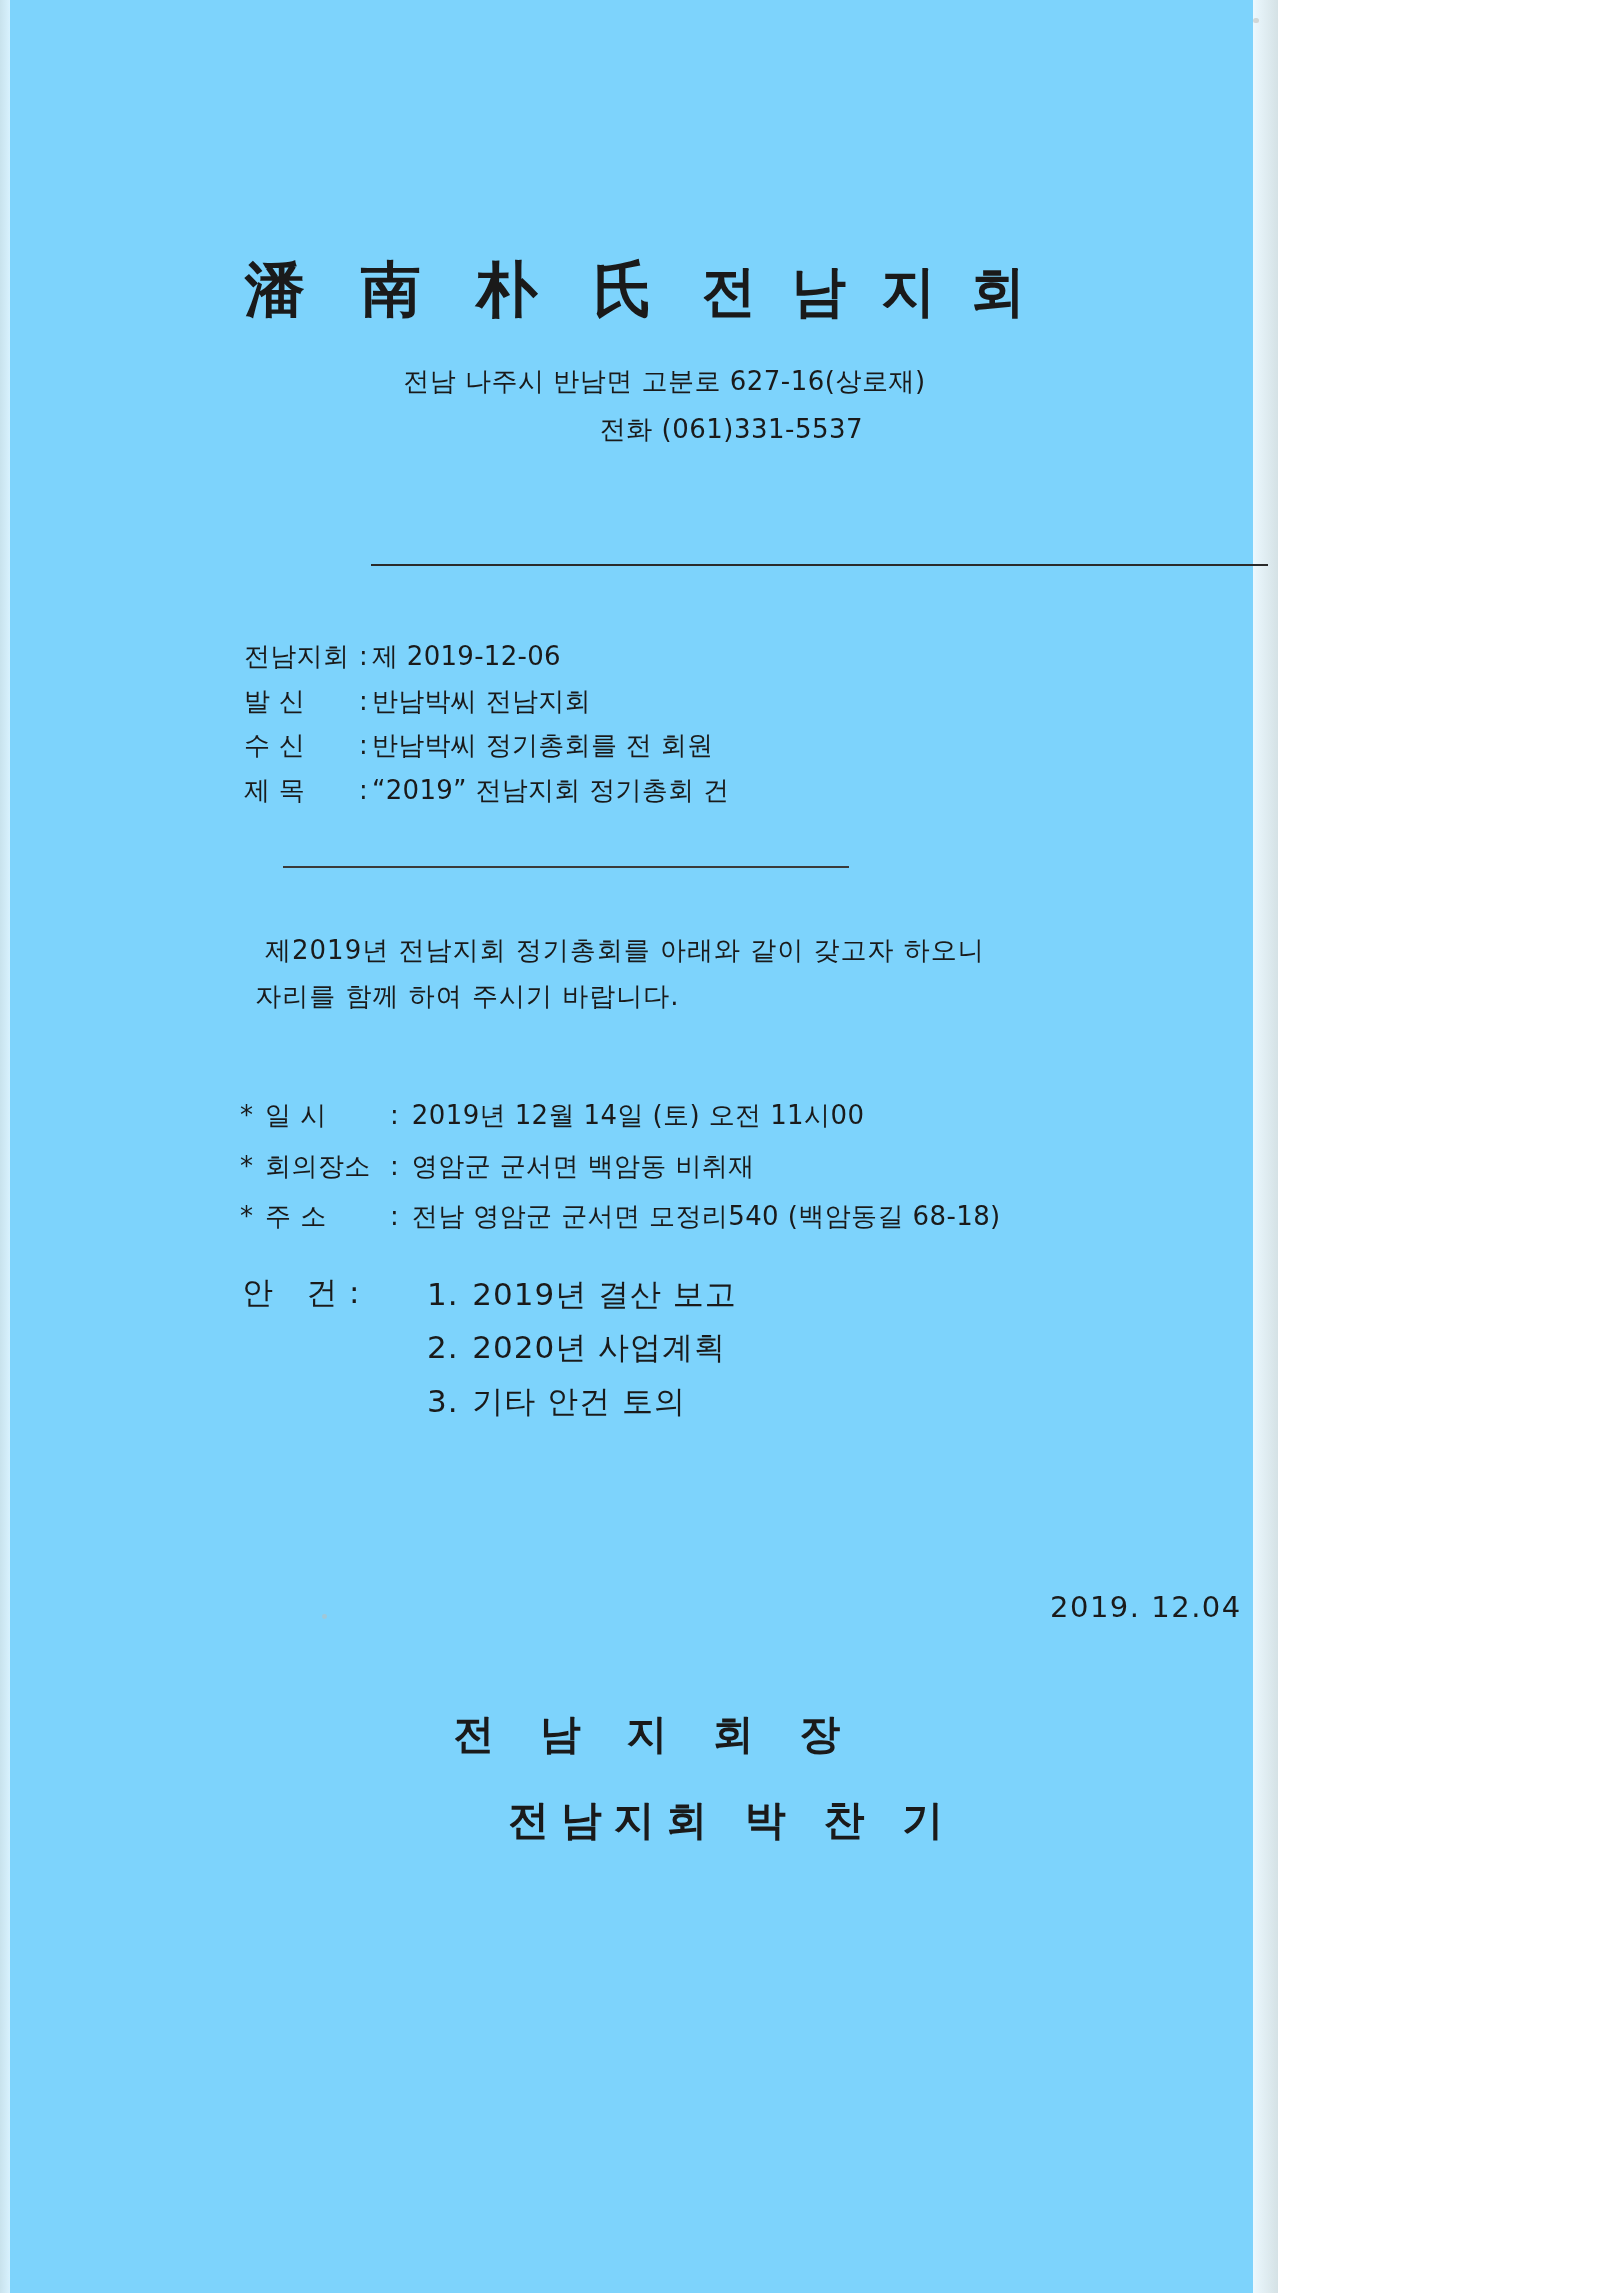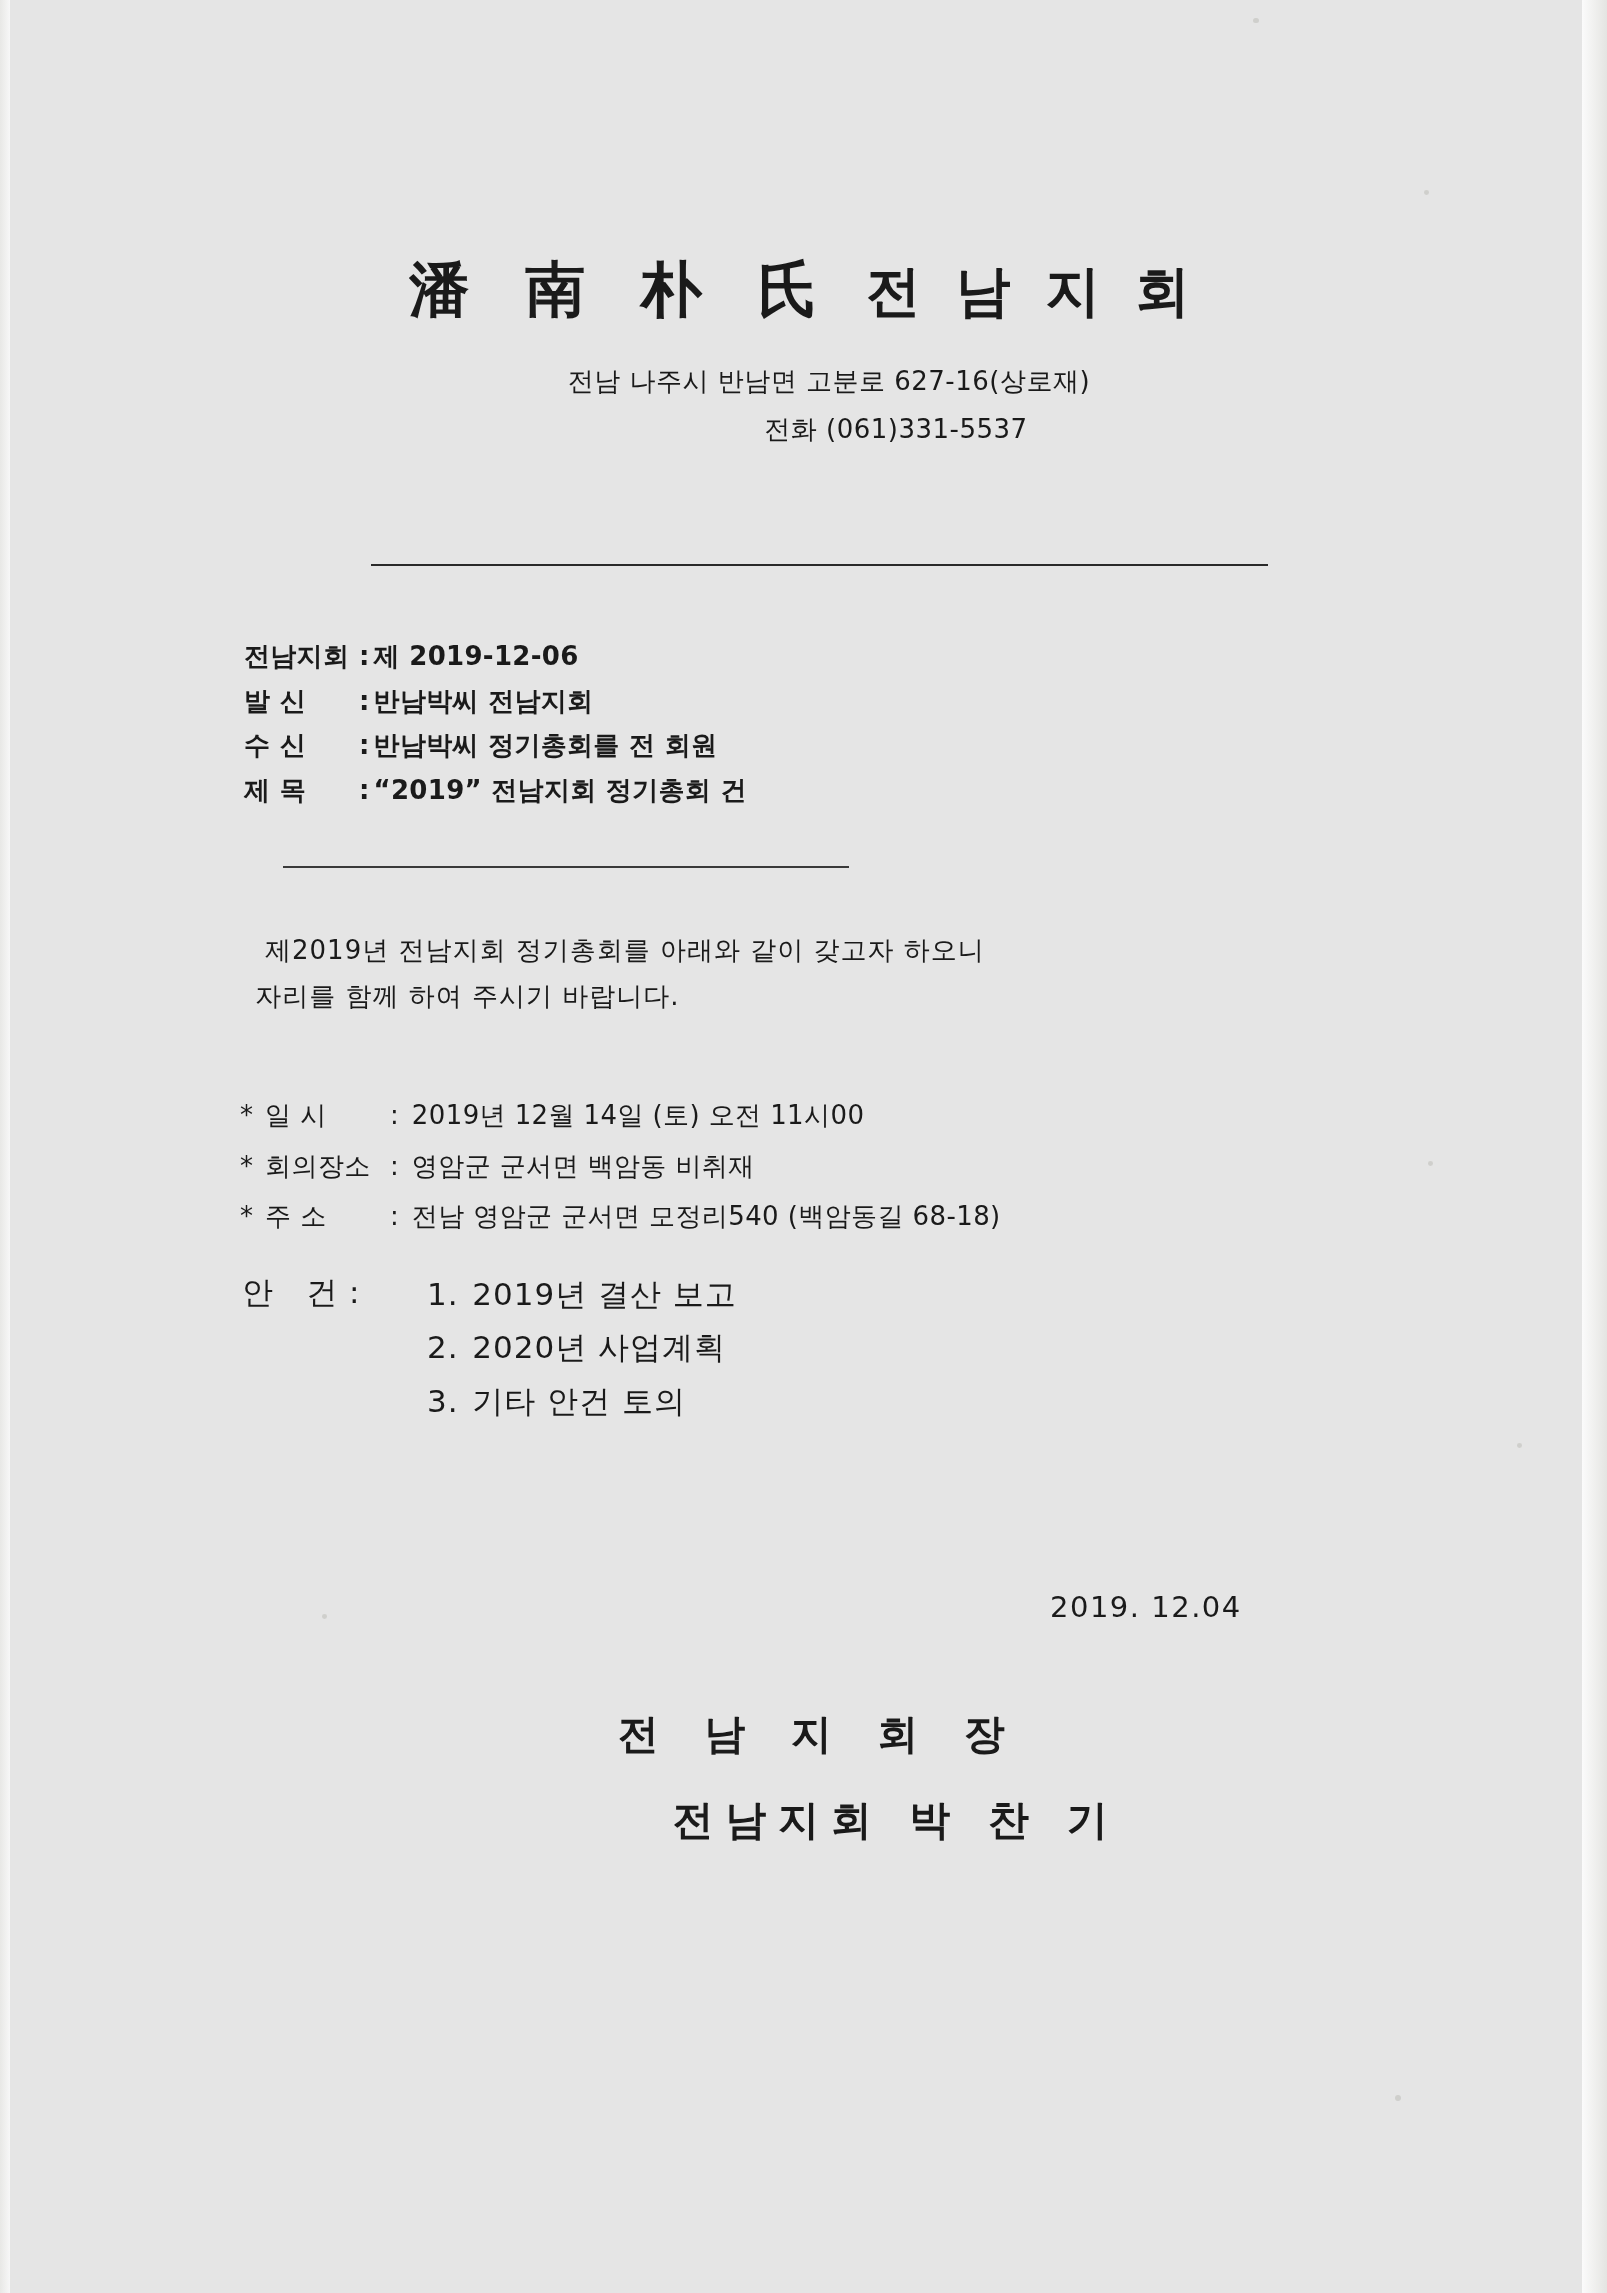--- a/index.html
+++ b/index.html
@@ -2,23 +2,23 @@
 <html><head>
 <meta charset="utf-8">
 <style>
   html, body {
     margin: 0;
     padding: 0;
     background: #ffffff;
   }
   .page {
     position: relative;
-    width: 1607px;
+    width: 1278px;
     height: 2294px;
-    background: #e5e5e5;
+    background: #7dd3fc;
     font-family: "DejaVu Sans", sans-serif;
     color: #1a1a1a;
     overflow: hidden;
   }
   
   .scan-edge-left {
     position: absolute;
     left: 0; top: 0;
     width: 9.8px; height: 100%;
     background: linear-gradient(to right, #e9e9e6, #ffffff);
@@ -83,21 +83,20 @@
   }
 
   
   .meta {
     position: absolute;
     left: 244px;
     top: 634px;
     font-size: 26px;
     line-height: 1.72;
     letter-spacing: 0.3px;
-    font-weight: bold;
   }
   .meta-row { white-space: nowrap; }
   .meta-label {
     display: inline-block;
     width: 115px;
   }
   .meta-sep { margin-right: 3.9px; }
 
   .rule-mid {
     position: absolute;

